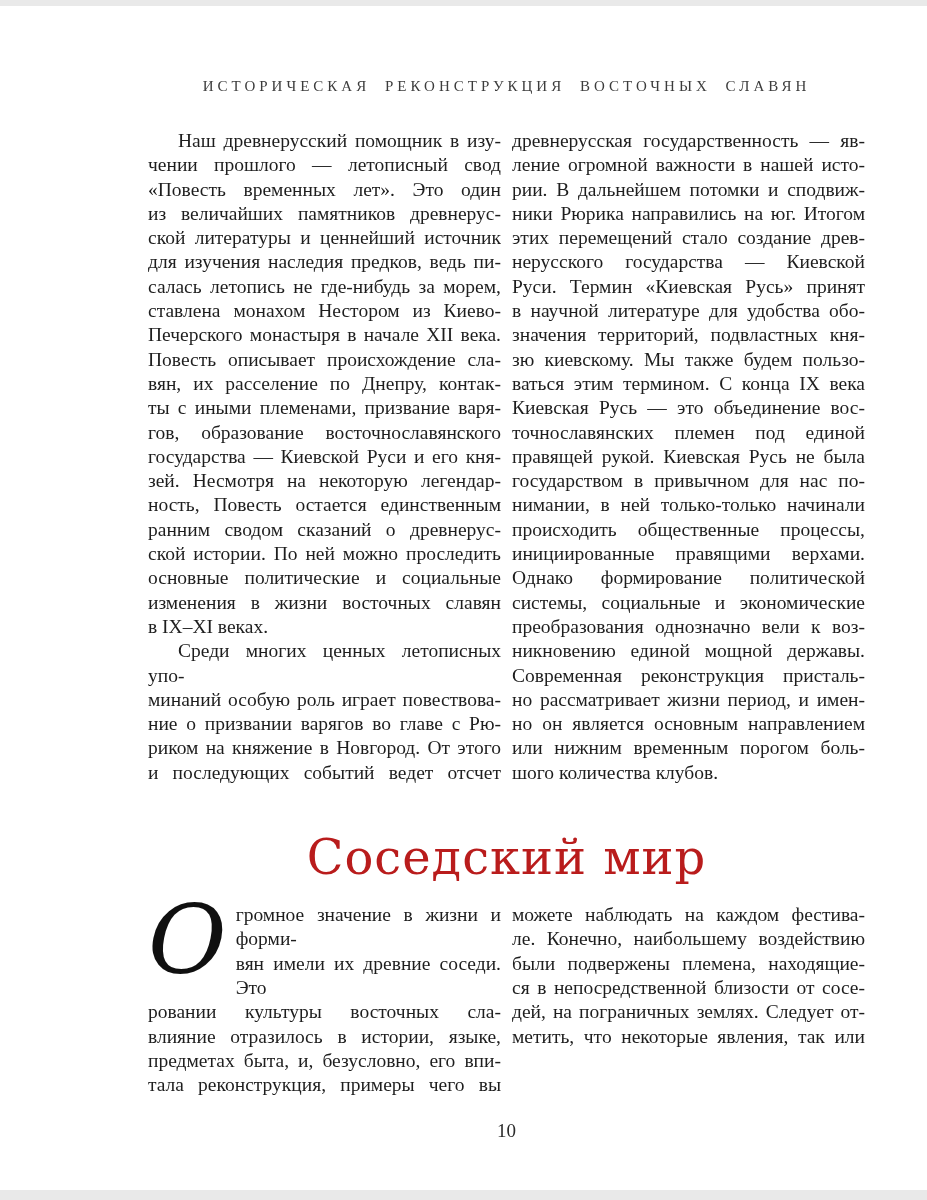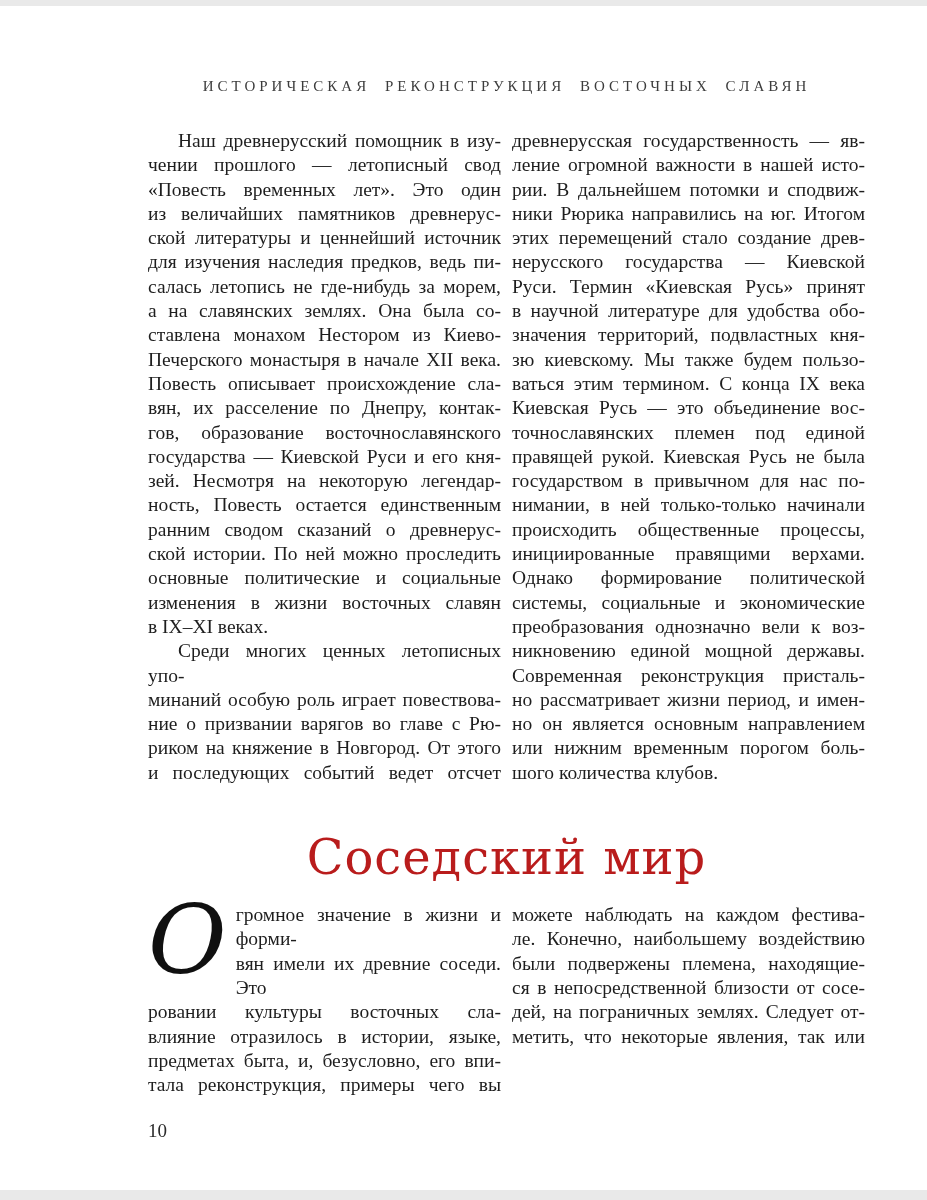--- a/index.html
+++ b/index.html
@@ -70,20 +70,21 @@
     font-family: "DejaVu Serif", serif;
     font-style: italic;
     font-size: 96px;
     line-height: 73px;
     height: 73px;
     margin: 1px 9px 0 0;
     color: #101010;
   }
   .page-number {
     margin-top: 22px;
+    text-align: center;
     font-size: 19px;
     line-height: 24px;
     color: #2a2a2a;
   }
 </style>
 </head>
 <body>
 
 <div class="page">
   <div class="content">
@@ -93,25 +94,25 @@
     <div class="columns">
       <div class="col">
         <div class="para indent">
             <div class="tline">Наш древнерусский помощник в изу-</div>
             <div class="tline">чении прошлого — летописный свод</div>
             <div class="tline">«Повесть временных лет». Это один</div>
             <div class="tline">из величайших памятников древнерус-</div>
             <div class="tline">ской литературы и ценнейший источник</div>
             <div class="tline">для изучения наследия предков, ведь пи-</div>
             <div class="tline">салась летопись не где-нибудь за морем,</div>
-            <div class="tline">а на славянских землях. Она была со-</div>
             <div class="tline">ставлена монахом Нестором из Киево-</div>
             <div class="tline">Печерского монастыря в начале XII века.</div>
             <div class="tline">Повесть описывает происхождение сла-</div>
             <div class="tline">вян, их расселение по Днепру, контак-</div>
+            <div class="tline">ты с иными племенами, призвание варя-</div>
             <div class="tline">гов, образование восточнославянского</div>
             <div class="tline">государства — Киевской Руси и его кня-</div>
             <div class="tline">зей. Несмотря на некоторую легендар-</div>
             <div class="tline">ность, Повесть остается единственным</div>
             <div class="tline">ранним сводом сказаний о древнерус-</div>
             <div class="tline">ской истории. По ней можно проследить</div>
             <div class="tline">основные политические и социальные</div>
             <div class="tline">изменения в жизни восточных славян</div>
             <div class="tline tline-last">в IX–XI веках.</div>
           </div>

